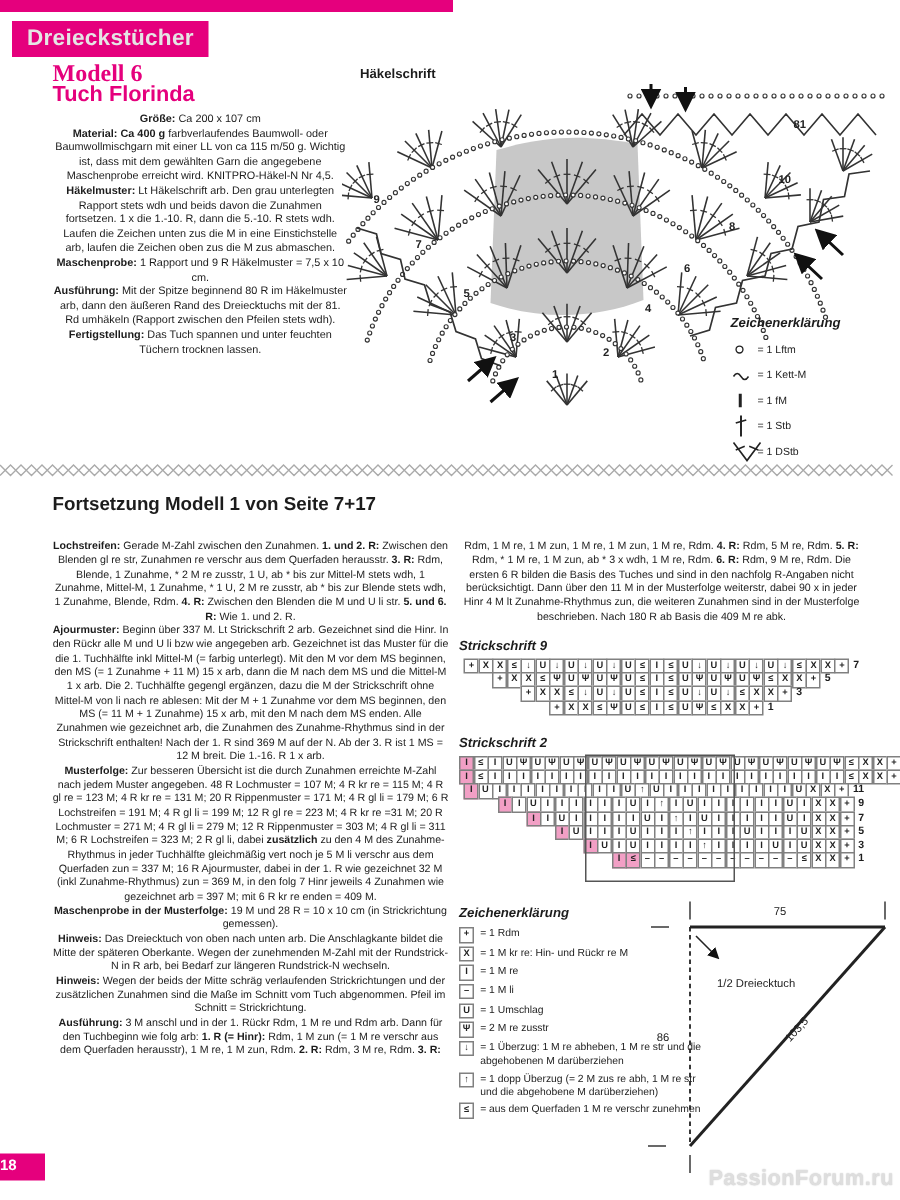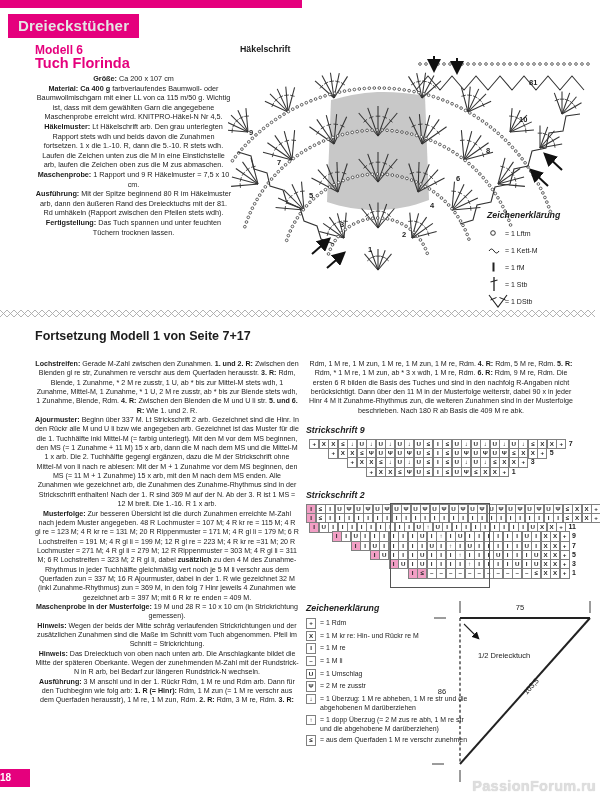--- a/index.html
+++ b/index.html
@@ -5,21 +5,21 @@
   html,body{margin:0;padding:0;}
   body{width:600px;height:800px;position:relative;background:#fff;
        font-family:"Liberation Sans",sans-serif;color:#1c1c1c;overflow:hidden;}
   .abs{position:absolute;}
   
   #topstrip{left:0;top:0;width:302px;height:8px;background:#E5007D;}
   #tagbox{left:8px;top:14px;background:#E5007D;color:#e5e5e5;font-weight:bold;
           font-size:15px;padding:3px 10px 4px 10px;letter-spacing:.2px;}
   
   #m6col{left:35px;top:44px;width:197px;}
-  .m-title1{color:#E5007D;font-weight:bold;font-size:12px;line-height:12px;}
+  .m-title1{color:#E5007D;font-weight:bold;font-size:16px;line-height:12px;font-family:Liberation Serif, serif;}
   .m-title2{color:#E5007D;font-weight:bold;font-size:14.5px;line-height:15px;margin-bottom:3px;}
   .para{margin:0;font-size:7.25px;line-height:9.6px;text-align:center;}
   .para b{font-weight:bold;}
   
   #hk-title{left:240px;top:44px;font-size:8.8px;font-weight:bold;}
   #hkchart{left:228px;top:52px;}
   #legend1{left:487px;top:210px;width:112px;}
   .lg-title{font-size:8.8px;font-weight:bold;font-style:italic;margin-bottom:5px;}
   .lg1item{display:flex;align-items:center;font-size:7px;height:17px;}
   .lg1sym{width:18px;flex:0 0 18px;}
@@ -661,22 +661,22 @@
 </svg>
 
 <div class="abs" id="cont-head">Fortsetzung Modell 1 von Seite 7+17</div>
 
 <div class="abs" id="lcol">
   <div>
       <p class="para"><b>Lochstreifen:</b> Gerade M-Zahl zwischen den Zunahmen. <b>1. und 2. R:</b> Zwischen den Blenden gl re str, Zunahmen re verschr aus dem Querfaden herausstr. <b>3. R:</b> Rdm, Blende, 1 Zunahme, * 2 M re zusstr, 1 U, ab * bis zur Mittel-M stets wdh, 1 Zunahme, Mittel-M, 1 Zunahme, * 1 U, 2 M re zusstr, ab * bis zur Blende stets wdh, 1 Zunahme, Blende, Rdm. <b>4. R:</b> Zwischen den Blenden die M und U li str. <b>5. und 6. R:</b> Wie 1. und 2. R.</p>
       <p class="para"><b>Ajourmuster:</b> Beginn über 337 M. Lt Strickschrift 2 arb. Gezeichnet sind die Hinr. In den Rückr alle M und U li bzw wie angegeben arb. Gezeichnet ist das Muster für die die 1. Tuchhälfte inkl Mittel-M (= farbig unterlegt). Mit den M vor dem MS beginnen, den MS (= 1 Zunahme + 11 M) 15 x arb, dann die M nach dem MS und die Mittel-M 1 x arb. Die 2. Tuchhälfte gegengl ergänzen, dazu die M der Strickschrift ohne Mittel-M von li nach re ablesen: Mit der M + 1 Zunahme vor dem MS beginnen, den MS (= 11 M + 1 Zunahme) 15 x arb, mit den M nach dem MS enden. Alle Zunahmen wie gezeichnet arb, die Zunahmen des Zunahme-Rhythmus sind in der Strickschrift enthalten! Nach der 1. R sind 369 M auf der N. Ab der 3. R ist 1 MS = 12 M breit. Die 1.-16. R 1 x arb.</p>
       <p class="para"><b>Musterfolge:</b> Zur besseren Übersicht ist die durch Zunahmen erreichte M-Zahl nach jedem Muster angegeben. 48 R Lochmuster = 107 M; 4 R kr re = 115 M; 4 R gl re = 123 M; 4 R kr re = 131 M; 20 R Rippenmuster = 171 M; 4 R gl li = 179 M; 6 R Lochstreifen = 191 M; 4 R gl li = 199 M; 12 R gl re = 223 M; 4 R kr re =31 M; 20 R Lochmuster = 271 M; 4 R gl li = 279 M; 12 R Rippenmuster = 303 M; 4 R gl li = 311 M; 6 R Lochstreifen = 323 M; 2 R gl li, dabei <b>zusätzlich</b> zu den 4 M des Zunahme-Rhythmus in jeder Tuchhälfte gleichmäßig vert noch je 5 M li verschr aus dem Querfaden zun = 337 M; 16 R Ajourmuster, dabei in der 1. R wie gezeichnet 32 M (inkl Zunahme-Rhythmus) zun = 369 M, in den folg 7 Hinr jeweils 4 Zunahmen wie gezeichnet arb = 397 M; mit 6 R kr re enden = 409 M.</p>
       <p class="para"><b>Maschenprobe in der Musterfolge:</b> 19 M und 28 R = 10 x 10 cm (in Strickrichtung gemessen).</p>
+      <p class="para"><b>Hinweis:</b> Das Dreiecktuch von oben nach unten arb. Die Anschlagkante bildet die Mitte der späteren Oberkante. Wegen der zunehmenden M-Zahl mit der Rundstrick-N in R arb, bei Bedarf zur längeren Rundstrick-N wechseln.</p>
       <p class="para"><b>Hinweis:</b> Wegen der beids der Mitte schräg verlaufenden Strickrichtungen und der zusätzlichen Zunahmen sind die Maße im Schnitt vom Tuch abgenommen. Pfeil im Schnitt = Strickrichtung.</p>
-      <p class="para"><b>Hinweis:</b> Das Dreiecktuch von oben nach unten arb. Die Anschlagkante bildet die Mitte der späteren Oberkante. Wegen der zunehmenden M-Zahl mit der Rundstrick-N in R arb, bei Bedarf zur längeren Rundstrick-N wechseln.</p>
       <p class="para"><b>Ausführung:</b> 3 M anschl und in der 1. Rückr Rdm, 1 M re und Rdm arb. Dann für den Tuchbeginn wie folg arb: <b>1. R (= Hinr):</b> Rdm, 1 M zun (= 1 M re verschr aus dem Querfaden herausstr), 1 M re, 1 M zun, Rdm. <b>2. R:</b> Rdm, 3 M re, Rdm. <b>3. R:</b></p>
     </div>
 </div>
 
 <div class="abs" id="rcol">
   <div>
       <p class="para">Rdm, 1 M re, 1 M zun, 1 M re, 1 M zun, 1 M re, Rdm. <b>4. R:</b> Rdm, 5 M re, Rdm. <b>5. R:</b> Rdm, * 1 M re, 1 M zun, ab * 3 x wdh, 1 M re, Rdm. <b>6. R:</b> Rdm, 9 M re, Rdm. Die ersten 6 R bilden die Basis des Tuches und sind in den nachfolg R-Angaben nicht berücksichtigt. Dann über den 11 M in der Musterfolge weiterstr, dabei 90 x in jeder Hinr 4 M lt Zunahme-Rhythmus zun, die weiteren Zunahmen sind in der Musterfolge beschrieben. Nach 180 R ab Basis die 409 M re abk.</p>
     </div>
 
   <div class="ss-title">Strickschrift 9</div>

